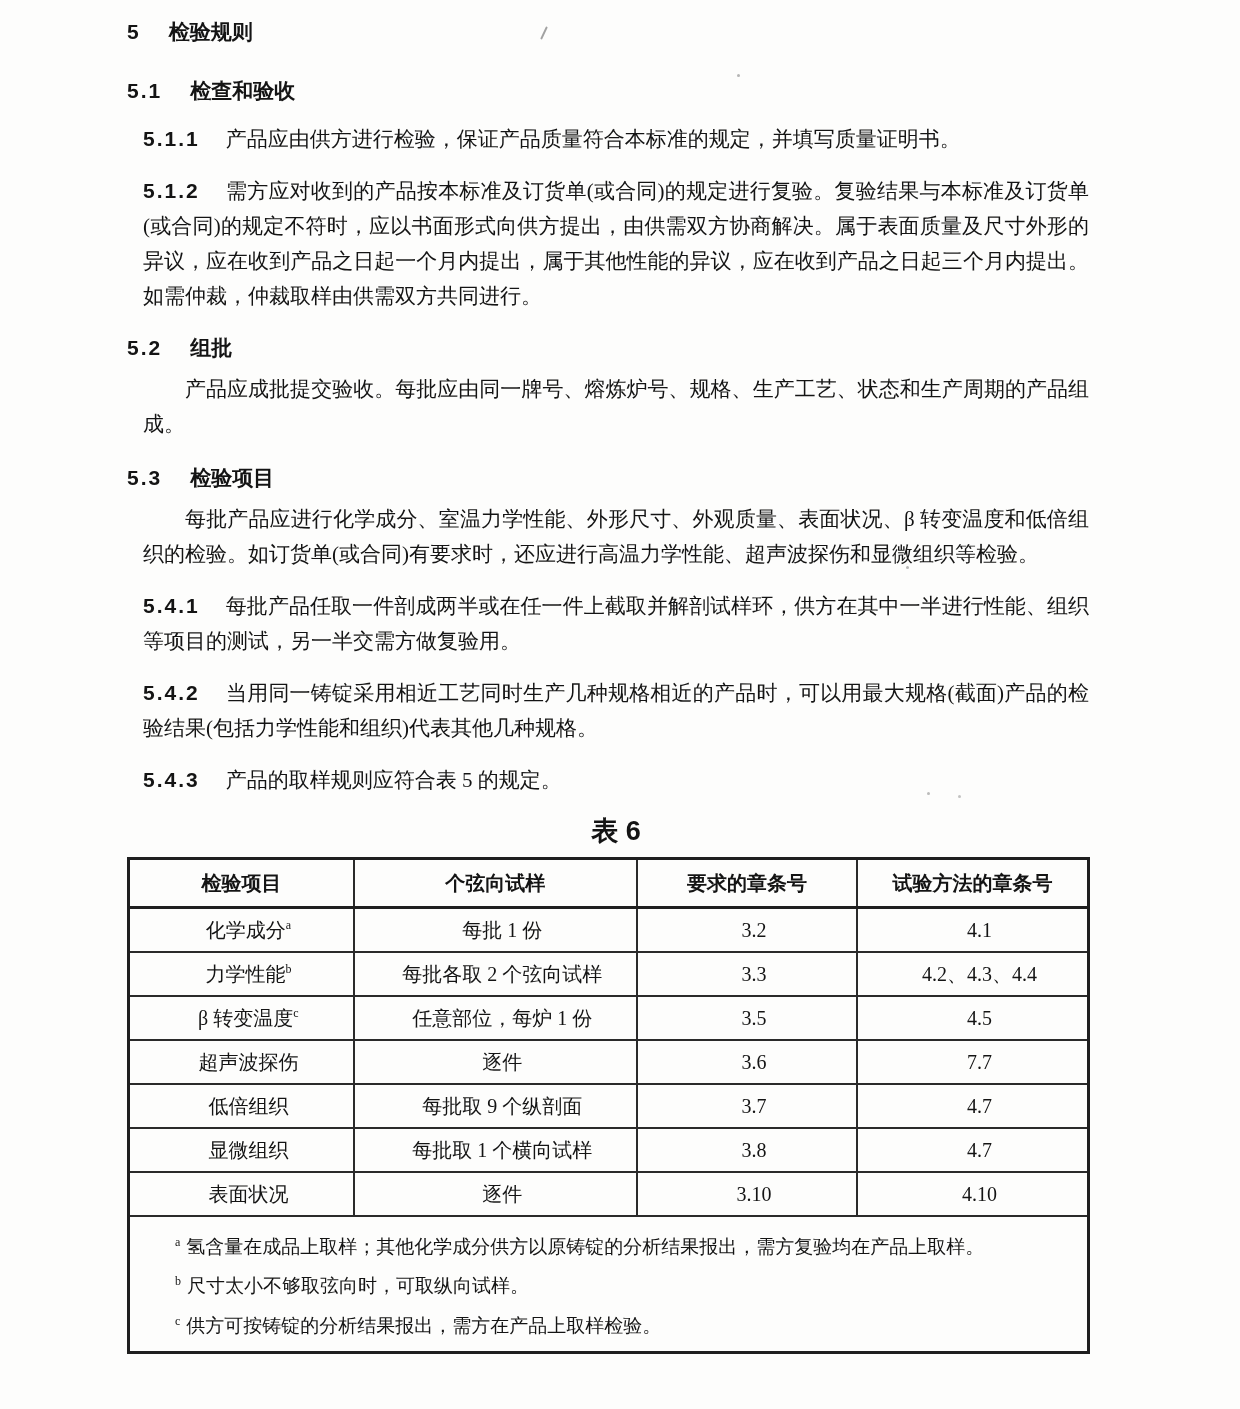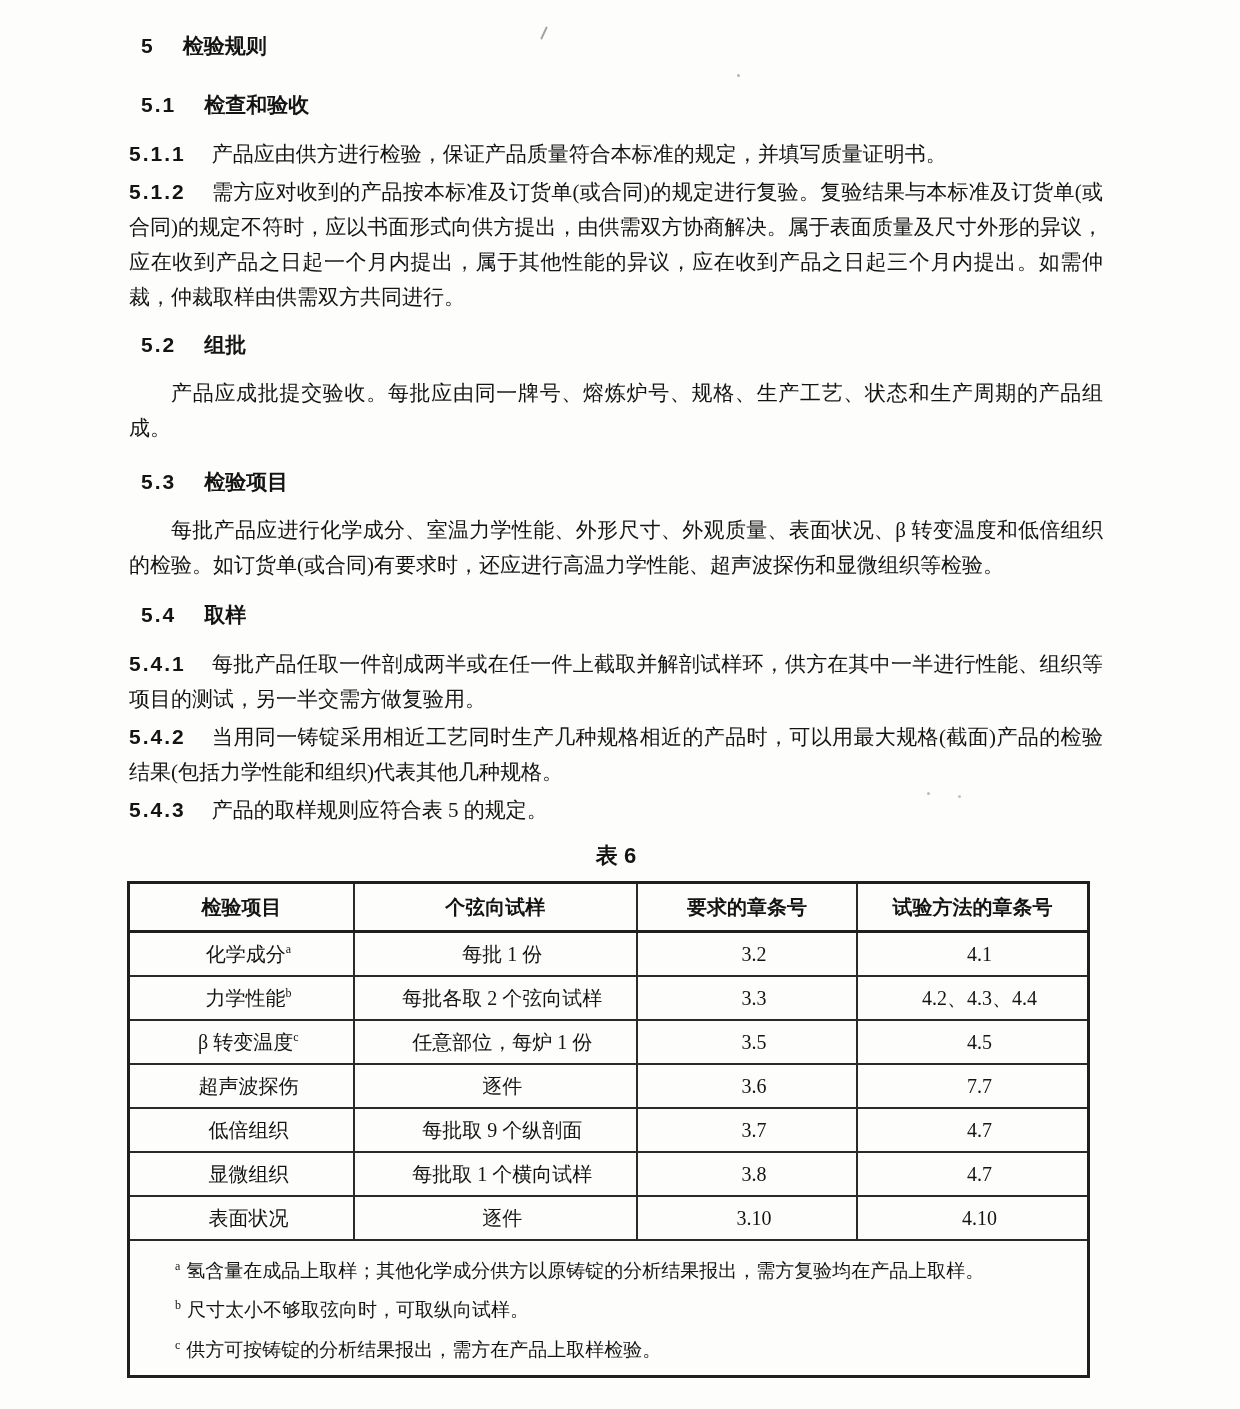--- a/index.html
+++ b/index.html
@@ -10,39 +10,39 @@
     background:#fdfdfc;
     color:#141414;
     font-family:"Liberation Serif", serif;
     box-sizing:border-box;
     padding:14px 135px 0 127px;
     overflow:hidden;
   }
   .sec-h {
     font-size:21px; font-weight:bold; line-height:35px;
     font-family:"Liberation Sans", sans-serif;
-    margin:14px;
+    margin:0;
   }
   .sec-h .sec-num { margin-right:28px; letter-spacing:2px; }
   .para {
-    font-size:21px; line-height:35px; margin:2px;
+    font-size:21px; line-height:35px; margin:16px;
     text-align:justify;
   }
   .para .sec-num { font-weight:bold; font-family:"Liberation Sans", sans-serif; margin-right:26px; letter-spacing:2px; }
   .indent { text-indent:2em; }
   .mt-h51 { margin-top:24px; }
   .mt-511 { margin-top:13px; }
   .mt-h52 { margin-top:12px; }
   .mt-body { margin-top:7px; }
   .mt-h53 { margin-top:18px; }
   .mt-h54 { margin-top:14px; }
   .mt-541 { margin-top:12px; }
   .tbl-caption {
     margin-top:10px; text-align:center;
-    font-size:22px; font-weight:bold; line-height:35px;
+    font-size:27px; font-weight:bold; line-height:35px;
     font-family:"Liberation Sans", sans-serif;
   }
   table.spec {
     margin-top:8px;
     width:963px;
     border-collapse:collapse;
     border:3px solid #1f1f1f;
     font-size:20px;
   }
   table.spec th, table.spec td {
@@ -91,21 +91,20 @@
   <p class="para"><span class="sec-num">5.1.2</span><span>需方应对收到的产品按本标准及订货单(或合同)的规定进行复验。复验结果与本标准及订货单(或合同)的规定不符时，应以书面形式向供方提出，由供需双方协商解决。属于表面质量及尺寸外形的异议，应在收到产品之日起一个月内提出，属于其他性能的异议，应在收到产品之日起三个月内提出。如需仲裁，仲裁取样由供需双方共同进行。</span></p>
 
   <h2 class="sec-h mt-h52"><span class="sec-num">5.2</span><span>组批</span></h2>
 
   <p class="para indent mt-body"><span>产品应成批提交验收。每批应由同一牌号、熔炼炉号、规格、生产工艺、状态和生产周期的产品组成。</span></p>
 
   <h2 class="sec-h mt-h53"><span class="sec-num">5.3</span><span>检验项目</span></h2>
 
   <p class="para indent mt-body"><span>每批产品应进行化学成分、室温力学性能、外形尺寸、外观质量、表面状况、β 转变温度和低倍组织的检验。如订货单(或合同)有要求时，还应进行高温力学性能、超声波探伤和显微组织等检验。</span></p>
 
-  <h2 class="sec-h mt-h54"><span class="sec-num">5.4</span><span>取样</span></h2>
 
   <p class="para mt-541"><span class="sec-num">5.4.1</span><span>每批产品任取一件剖成两半或在任一件上截取并解剖试样环，供方在其中一半进行性能、组织等项目的测试，另一半交需方做复验用。</span></p>
 
   <p class="para"><span class="sec-num">5.4.2</span><span>当用同一铸锭采用相近工艺同时生产几种规格相近的产品时，可以用最大规格(截面)产品的检验结果(包括力学性能和组织)代表其他几种规格。</span></p>
 
   <p class="para"><span class="sec-num">5.4.3</span><span>产品的取样规则应符合表 5 的规定。</span></p>
 
   <div class="tbl-caption">表 6</div>
 
   <table class="spec">

